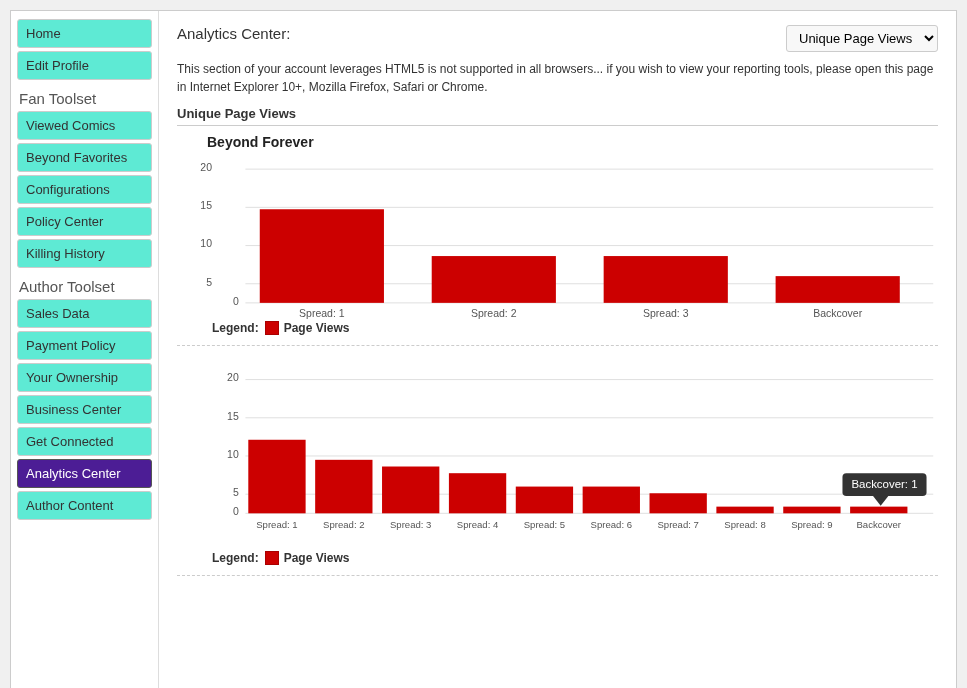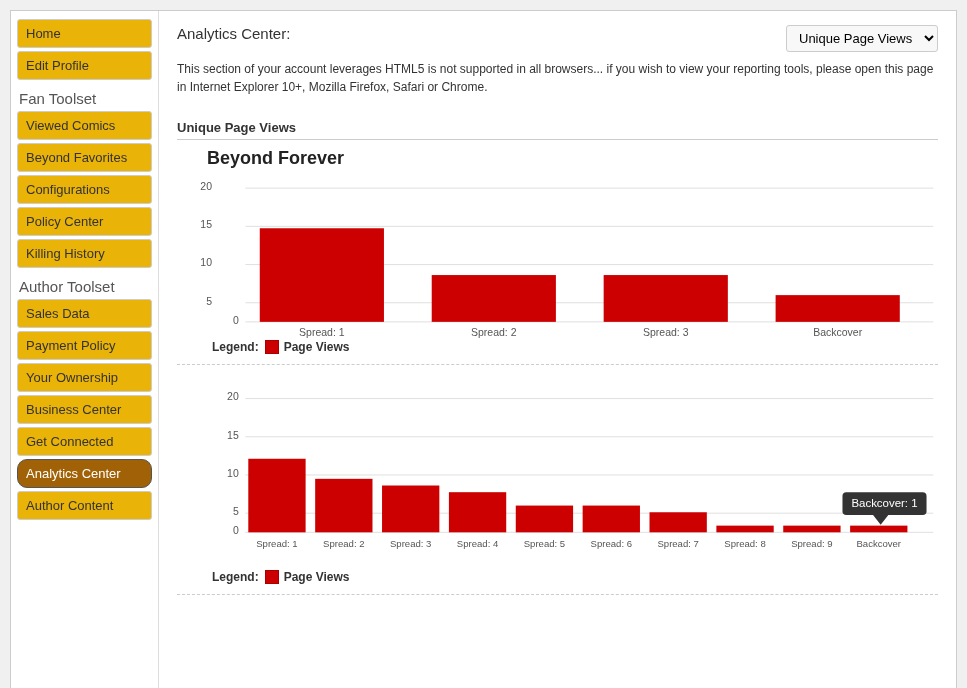--- a/index.html
+++ b/index.html
@@ -27,34 +27,33 @@
       background: #fff;
       padding: 8px 6px;
       border-right: 1px solid #ddd;
       flex-shrink: 0;
     }
     .sidebar-btn {
       display: block;
       width: 100%;
       padding: 6px 8px;
       margin-bottom: 3px;
-      background: #eab308;
+      background: #5eead4;
       border: 1px solid #ccc;
       border-radius: 3px;
       text-align: left;
       cursor: pointer;
       font-size: 13px;
       color: #333;
       text-decoration: none;
     }
     .sidebar-btn.active {
-      background: #a16207;
+      background: #4c1d95;
       color: #fff;
       border-color: #555;
-      border-radius: 10px;
     }
     .sidebar-section-label {
       font-size: 15px;
       color: #555;
       margin: 10px 0 4px 2px;
       font-weight: normal;
     }
     
     .main-content {
       flex: 1;
@@ -76,39 +75,39 @@
       padding: 4px 8px;
       font-size: 13px;
       border: 1px solid #ccc;
       border-radius: 3px;
       background: #f8f8f8;
       cursor: pointer;
     }
     .info-text {
       font-size: 12px;
       color: #333;
-      margin-bottom: 24px;
+      margin-bottom: 10px;
       line-height: 1.5;
     }
     .section-title {
       font-size: 13px;
       font-weight: bold;
       color: #333;
       margin-bottom: 8px;
       border-bottom: 1px solid #ccc;
       padding-bottom: 4px;
     }
     
     .chart-block {
       margin-bottom: 20px;
       padding-bottom: 10px;
       border-bottom: 1px dashed #ccc;
     }
     .chart-title {
-      font-size: 18px;
+      font-size: 14px;
       font-weight: bold;
       color: #222;
       margin-bottom: 6px;
       margin-left: 30px;
     }
     .chart-area {
       position: relative;
       margin-left: 35px;
     }
     .chart-svg {

